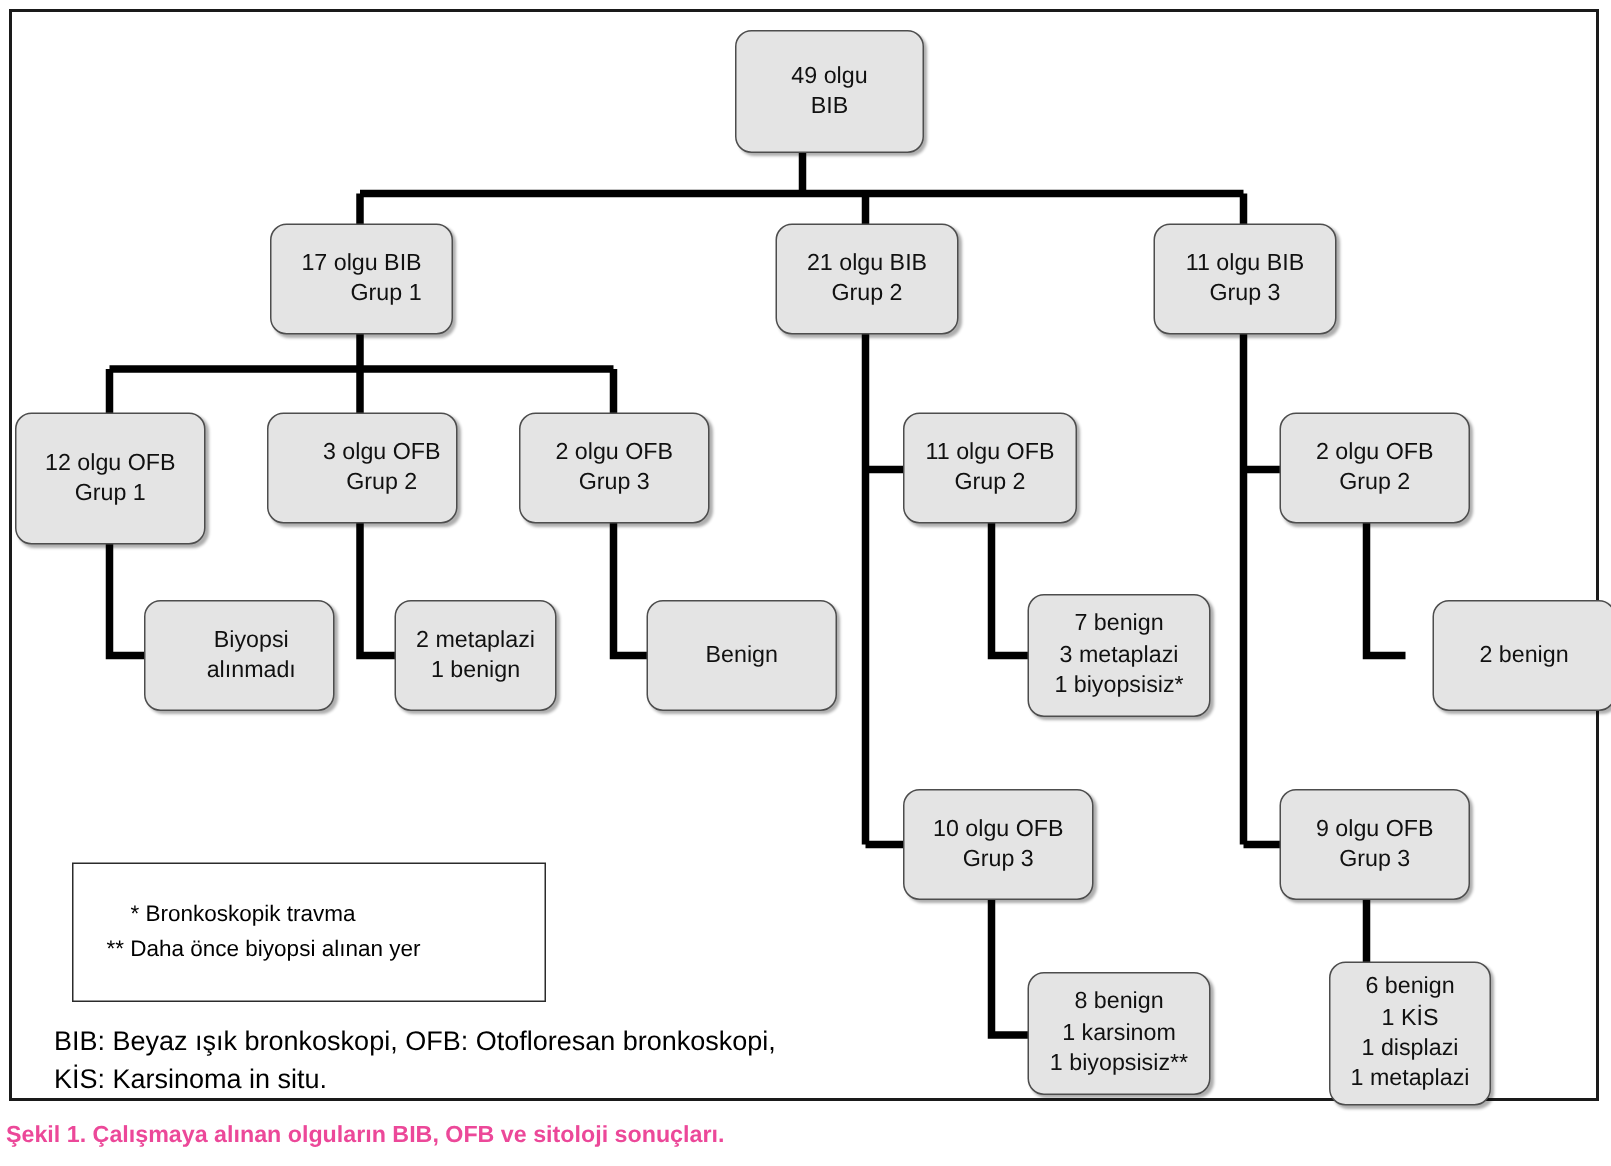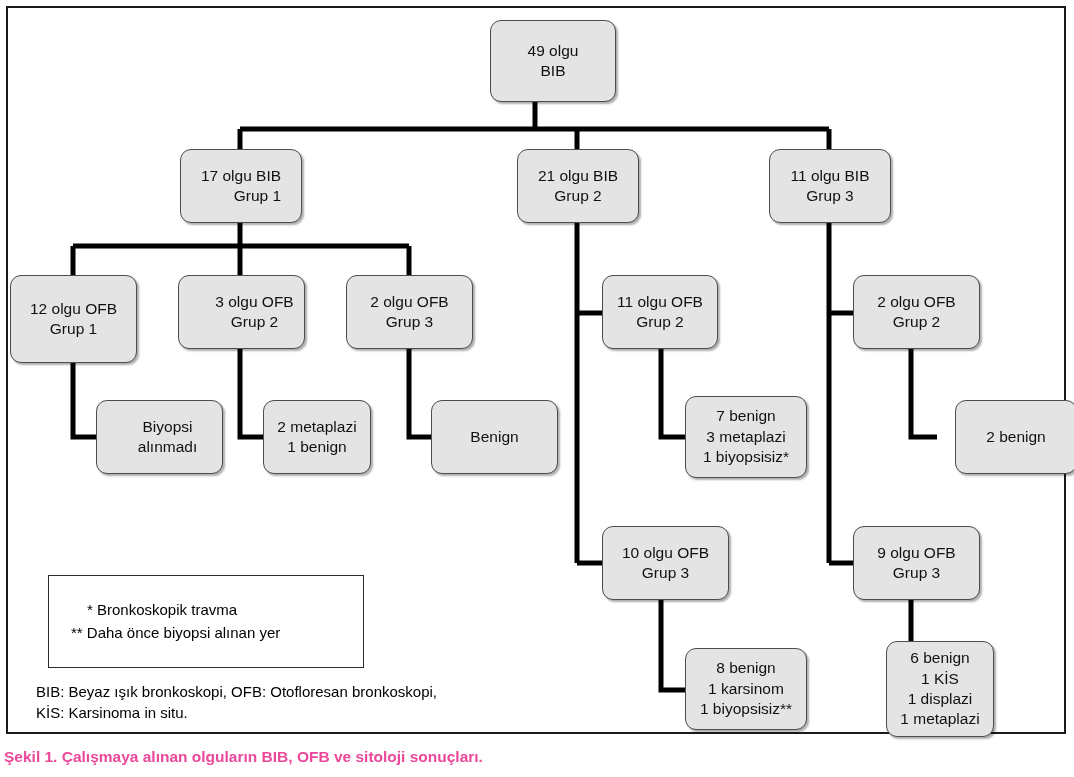--- a/index.html
+++ b/index.html
@@ -85,21 +85,21 @@
     box-sizing: border-box;
   }
   #legend-box .legend-line.second {
     padding-left: 22px;
   }
   #abbrev {
     position: absolute;
     left: 36px;
     top: 682px;
     width: 540px;
-    font-size: 15px;
+    font-size: 18px;
     line-height: 1.38;
     white-space: pre-line;
   }
   #caption {
     position: absolute;
     left: 4px;
     top: 748px;
     width: 1000px;
     font-size: 15.5px;
     font-weight: bold;

